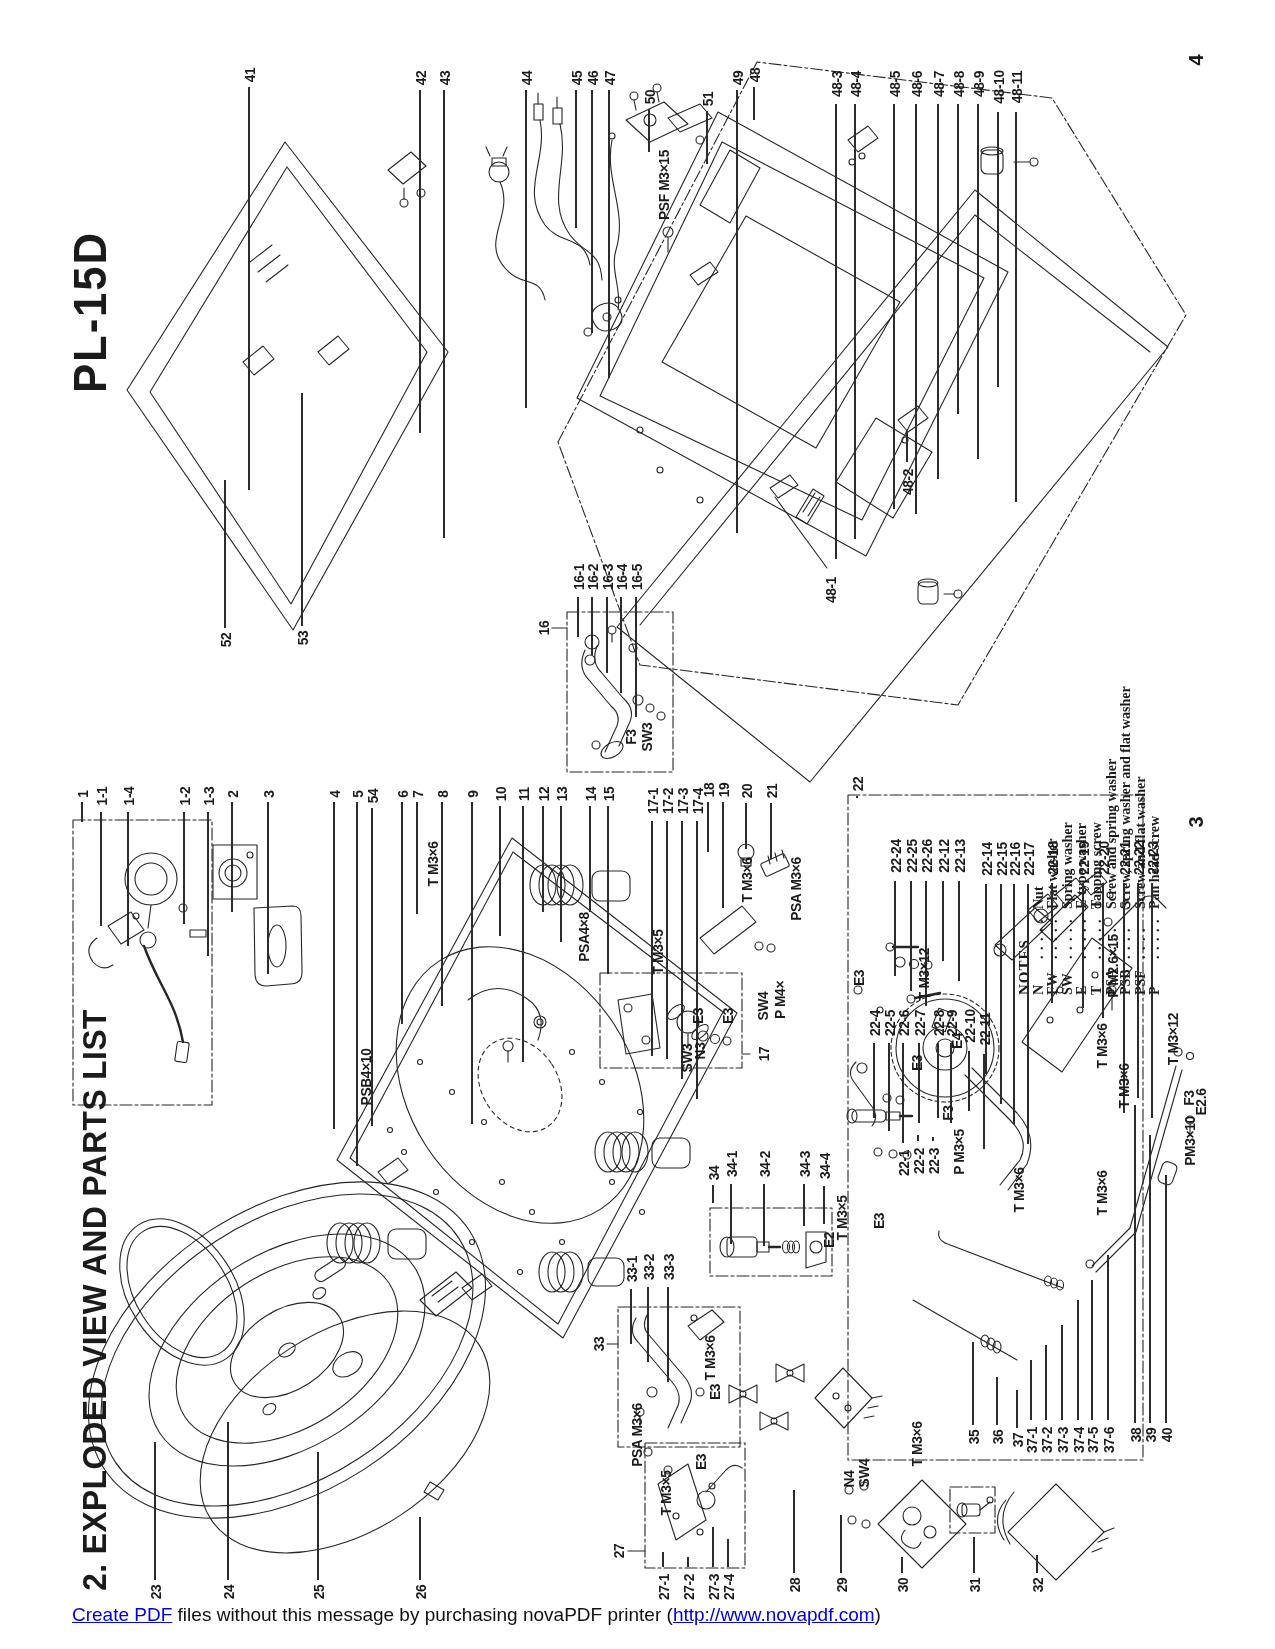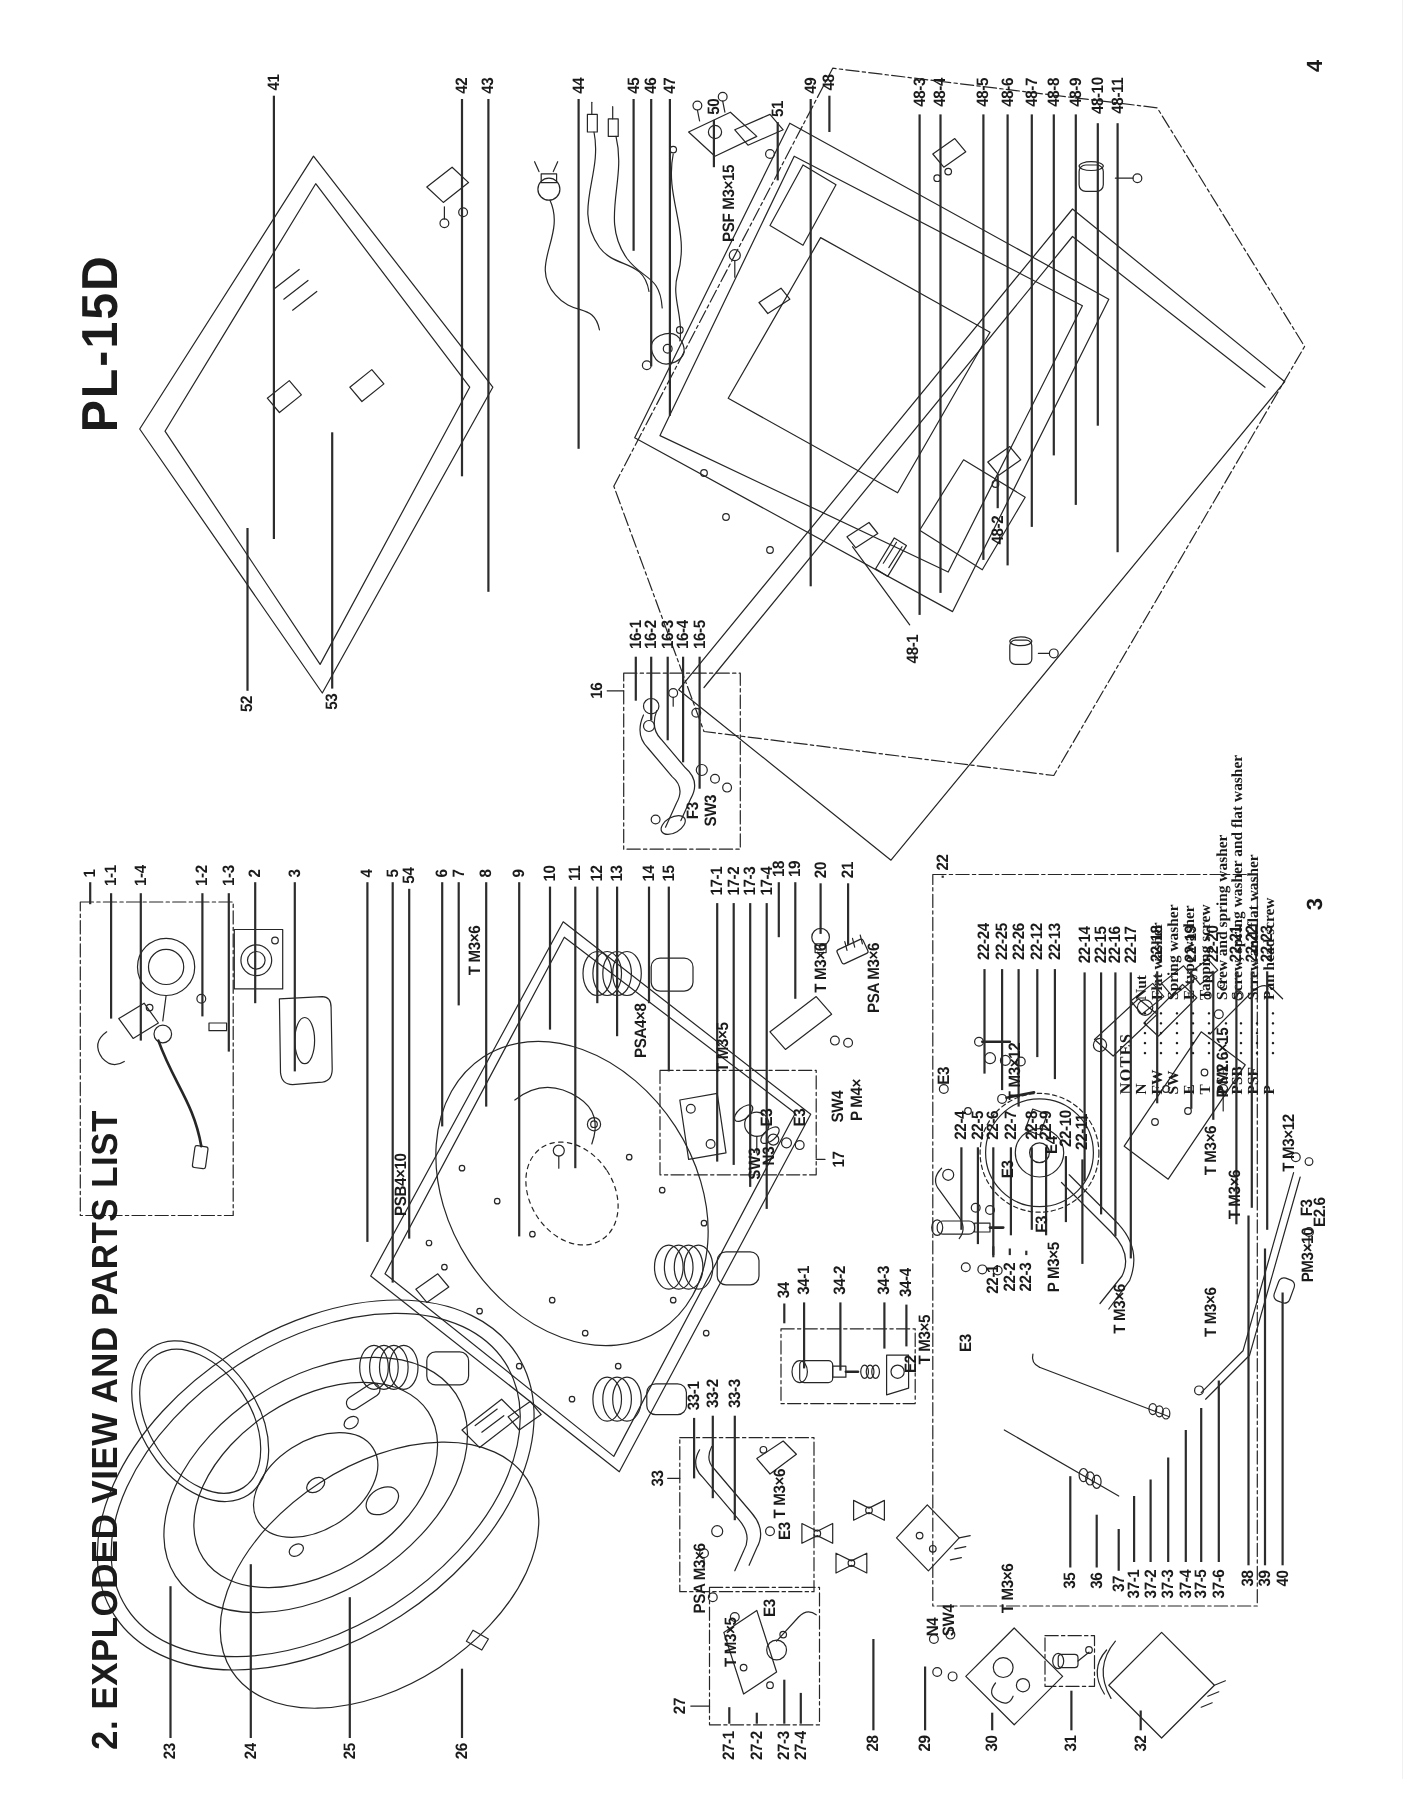--- a/index.html
+++ b/index.html
@@ -759,14 +759,17 @@
       <span class="callout" style="left: 1108px; top: 1440px;">37-6</span>
       <div class="leader" style="left: 1107.4px; top: 1255px; height: 164.6px;"></div>
       <span class="callout" style="left: 1135px; top: 1435px;">38</span>
       <div class="leader" style="left: 1134.4px; top: 1105px; height: 317.8px;"></div>
       <span class="callout" style="left: 1150px; top: 1435px;">39</span>
       <div class="leader" style="left: 1149.4px; top: 1135px; height: 287.8px;"></div>
       <span class="callout" style="left: 1166px; top: 1435px;">40</span>
       <div class="leader" style="left: 1165.4px; top: 1175px; height: 247.8px;"></div>
     </div>
 
+  <div id="footer">
+    <a>Create PDF</a><span> files without this message by purchasing novaPDF printer (</span><a>http://www.novapdf.com</a><span>)</span>
+  </div>
 
 </div>
 
 </body></html>

